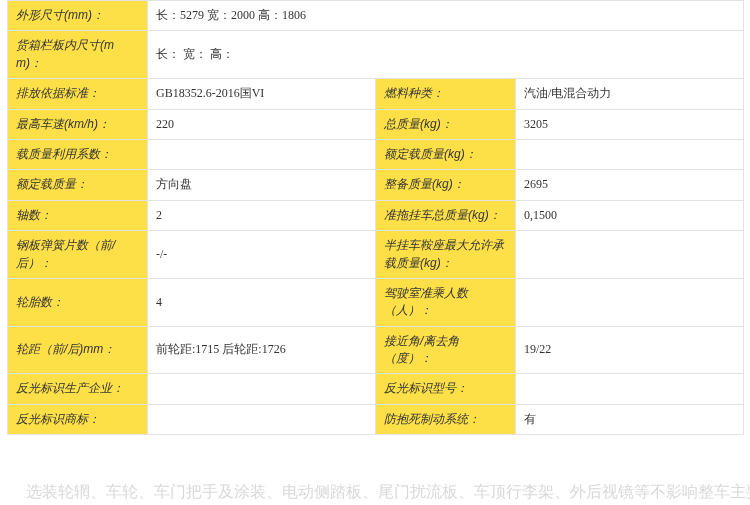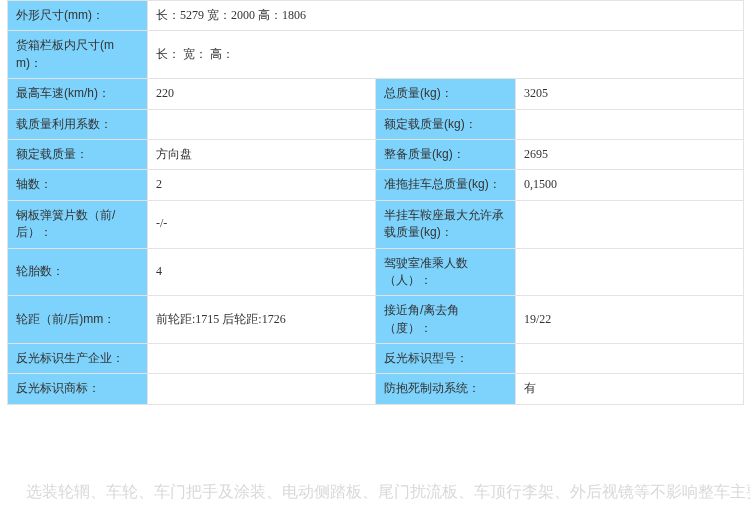--- a/index.html
+++ b/index.html
@@ -31,22 +31,23 @@
   table.spec td {
     border: 1px solid #e3e3e3;
     padding: 6px 8px;
     vertical-align: middle;
     line-height: 1.45;
     color: #333333;
     word-break: break-all;
     height: 17px;
   }
   td.lbl {
-    background: #7dd3fc;
+    background: #fde047;
     color: #333333;
+    font-style: italic;
   }
   td.val {
     background: #ffffff;
     font-family: Liberation Serif, serif;
   }
   col.c1 { width: 140px; }
   col.c2 { width: 228px; }
   col.c3 { width: 140px; }
   col.c4 { width: 228px; }
   .footnote {
@@ -75,20 +76,26 @@
         <col class="c4">
     </colgroup>
     <tbody>
       <tr>
         <td class="lbl">外形尺寸(mm)：</td>
         <td class="val" colspan="3">长：5279 宽：2000 高：1806</td>
       </tr>
       <tr>
         <td class="lbl">货箱栏板内尺寸(mm)：</td>
         <td class="val" colspan="3">长： 宽： 高：</td>
+      </tr>
+      <tr>
+        <td class="lbl">排放依据标准：</td>
+        <td class="val">GB18352.6-2016国VI</td>
+        <td class="lbl">燃料种类：</td>
+        <td class="val">汽油/电混合动力</td>
       </tr>
       <tr>
         <td class="lbl">最高车速(km/h)：</td>
         <td class="val">220</td>
         <td class="lbl">总质量(kg)：</td>
         <td class="val">3205</td>
       </tr>
       <tr>
         <td class="lbl">载质量利用系数：</td>
         <td class="val"></td>

